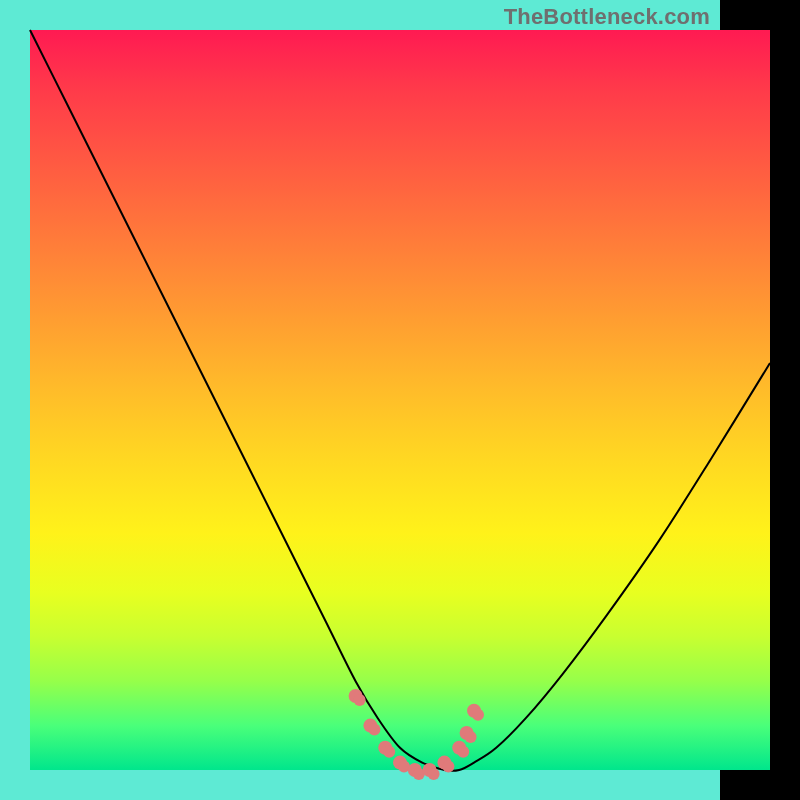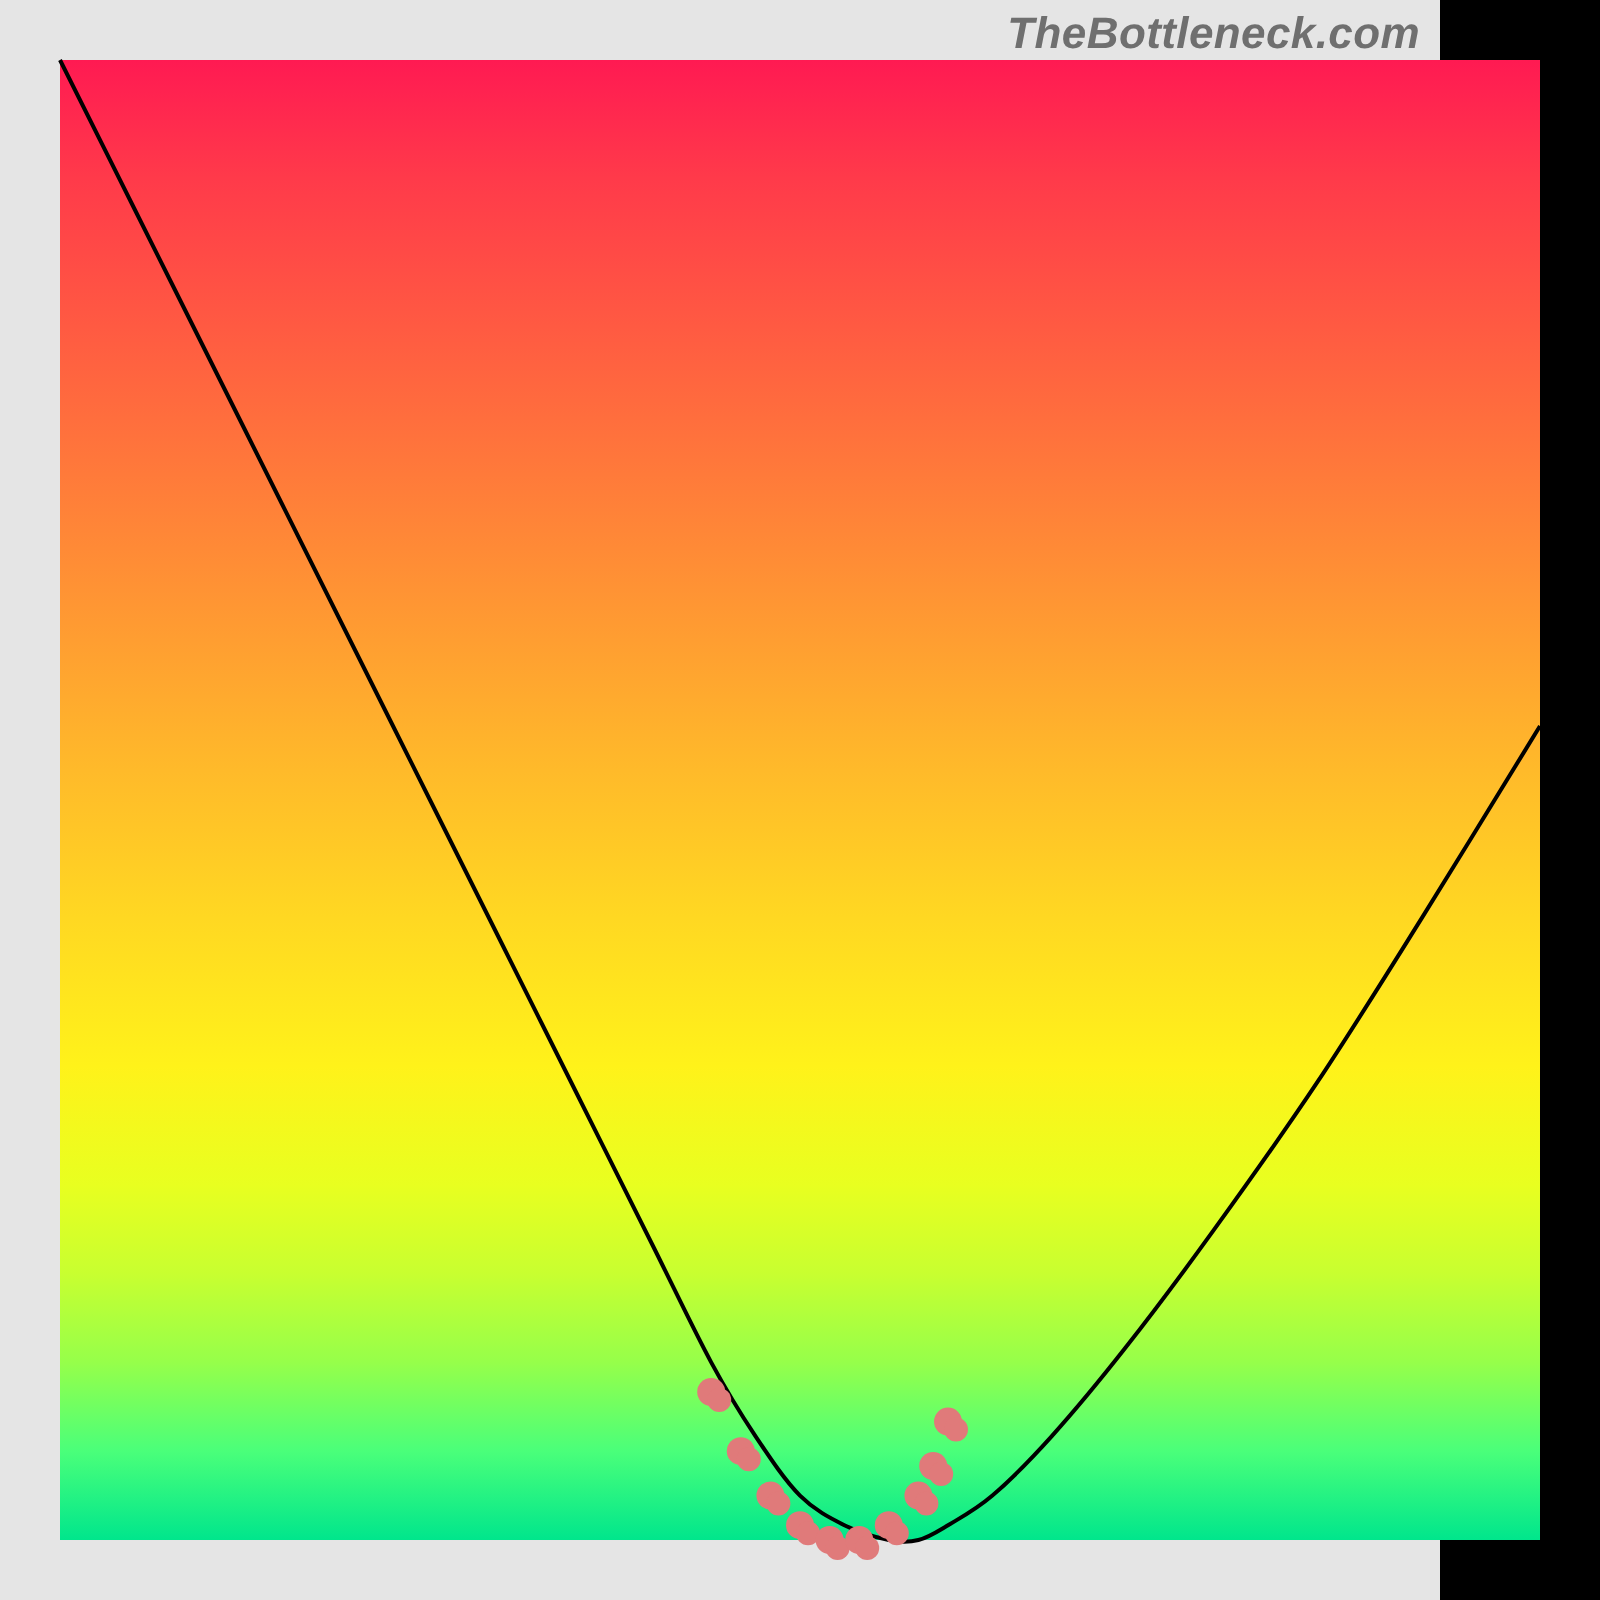--- a/index.html
+++ b/index.html
@@ -9,23 +9,22 @@
     height: 800px;
     overflow: hidden;
     background: #000;
     font-family: Arial, Helvetica, sans-serif;
   }
   .frame {
     position: absolute;
     top: 0; left: 0;
     width: 720px;
     height: 800px;
-    background: #e5e5e5;
+    background: #5eead4;
     box-sizing: border-box;
-    font-style: italic;
   }
   .watermark {
     position: absolute;
     top: 4px;
     right: 10px;
     font-size: 22px;
     font-weight: 600;
     color: #6f6f6f;
     letter-spacing: 0.2px;
     user-select: none;

